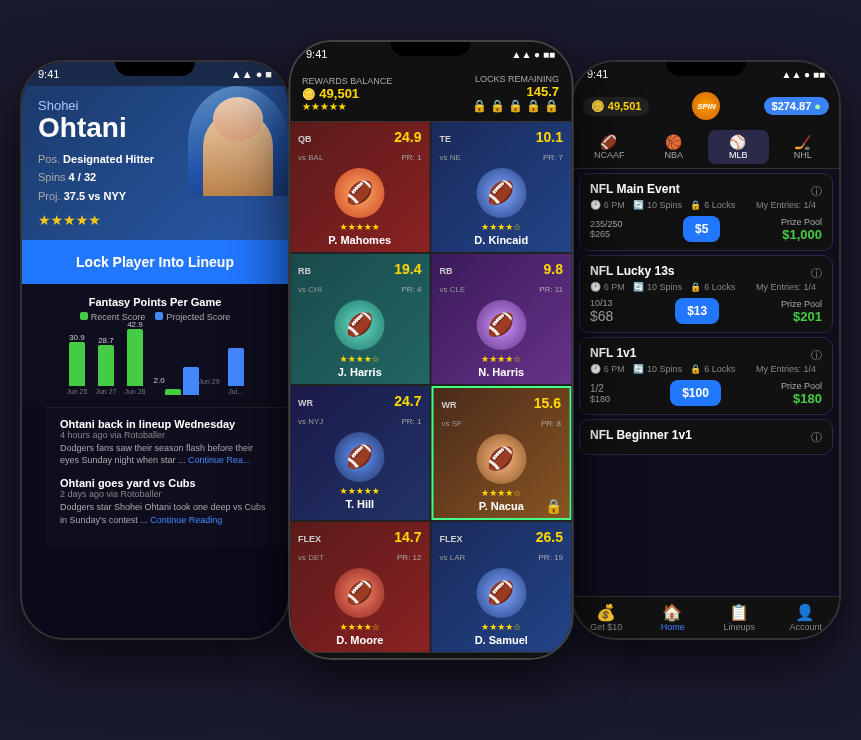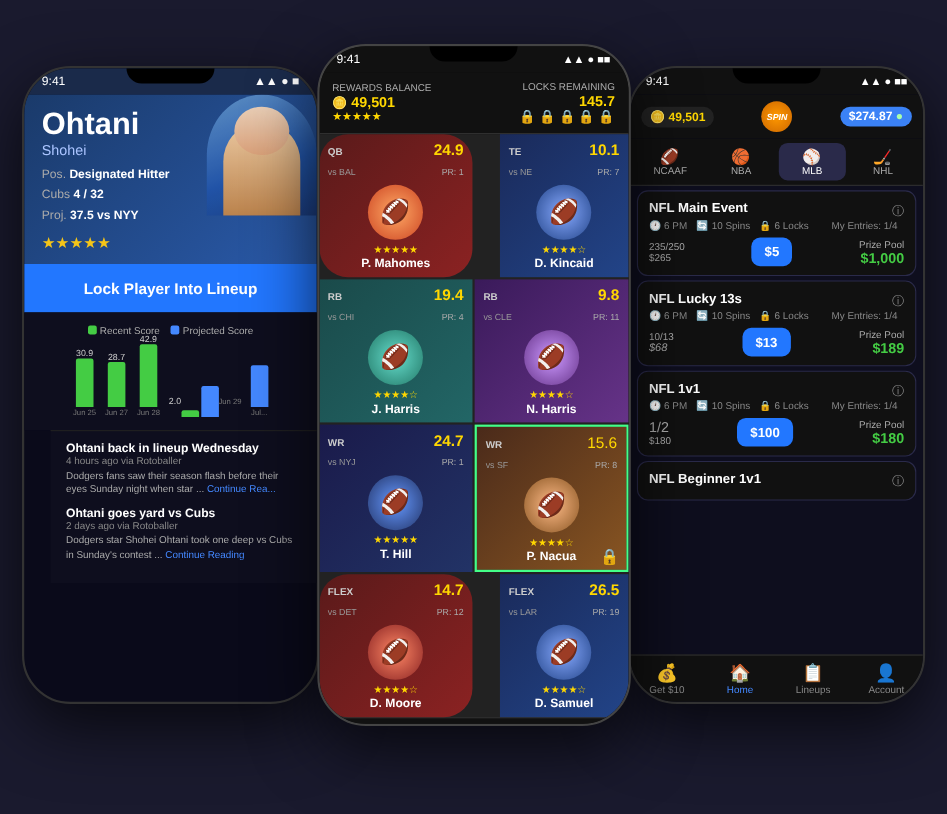--- a/index.html
+++ b/index.html
@@ -456,60 +456,61 @@
 
     .phone-content {
       position: absolute;
       inset: 0;
       display: flex;
       flex-direction: column;
       overflow: hidden;
     }
 
     
-    .bg-red { background: linear-gradient(135deg, #5a1a1a, #8b2222); border-radius: 26px; }
-    .bg-blue { background: linear-gradient(135deg, #1a2a5a, #224488); margin-left: 23px; }
+    .bg-red { background: linear-gradient(135deg, #5a1a1a, #8b2222); }
+    .bg-blue { background: linear-gradient(135deg, #1a2a5a, #224488); }
     .bg-teal { background: linear-gradient(135deg, #1a4a4a, #226666); }
     .bg-purple { background: linear-gradient(135deg, #3a1a5a, #663388); }
     .bg-dark-blue { background: linear-gradient(135deg, #1a1a4a, #223366); }
     .bg-orange { background: linear-gradient(135deg, #4a2a1a, #885522); }
   </style>
 </head>
 <body>
 
 <div class="phone phone-left">
   <div class="notch"></div>
   <div class="phone-content">
 
     <div class="status-bar">
       <span>9:41</span>
       <span>▲▲ ● ■</span>
     </div>
 
     <div class="player-header">
+      <div style="font-size:13px;color:#aac4ff;font-weight:400;">Shohei</div>
       <div style="font-size:28px;font-weight:800;color:white;line-height:1.1;">Ohtani</div>
-      <div style="font-size:13px;color:#aac4ff;font-weight:400;">Shohei</div>
       <div style="font-size:11px;color:#ccc;margin-top:6px;line-height:1.7;">
         <span style="color:#aaa;">Pos.</span> <span style="color:white;font-weight:600;">Designated Hitter</span><br>
-        <span style="color:#aaa;">Cubs</span> <span style="color:white;font-weight:600;">4 / 32</span><br>
+        <span style="color:#aaa;">Spins</span> <span style="color:white;font-weight:600;">4 / 32</span><br>
         <span style="color:#aaa;">Proj.</span> <span style="color:white;font-weight:600;">37.5 vs NYY</span>
       </div>
       <div style="color:#f5c518;font-size:14px;margin-top:6px;">★★★★★</div>
 
       <div style="position:absolute;right:0;top:0;width:110px;height:120px;overflow:hidden;opacity:0.9;">
         <div style="width:100px;height:110px;background:linear-gradient(160deg,#6699cc 0%,#2255aa 60%,#1a3a7a 100%);border-radius:50% 50% 0 0;margin-left:10px;position:relative;">
           <div style="position:absolute;bottom:0;left:15%;width:70%;height:75%;background:linear-gradient(180deg,#ffd4a0,#cc8844);border-radius:40% 40% 0 0;"></div>
           <div style="position:absolute;top:10%;left:25%;width:50%;height:40%;background:linear-gradient(180deg,#ffddbb,#eeaa77);border-radius:50%;"></div>
         </div>
       </div>
     </div>
 
     <div class="lock-btn">Lock Player Into Lineup</div>
 
     <div class="chart-section">
+      <div class="chart-title">Fantasy Points Per Game</div>
       <div class="chart-legend">
         <span><span class="legend-dot" style="background:#44cc44;display:inline-block;width:8px;height:8px;border-radius:2px;margin-right:3px;"></span><span>Recent Score</span></span>
         <span><span class="legend-dot" style="background:#4488ff;display:inline-block;width:8px;height:8px;border-radius:2px;margin-right:3px;"></span><span>Projected Score</span></span>
       </div>
       <div style="display:flex;align-items:flex-end;gap:8px;height:65px;justify-content:center;padding-bottom:0;">
 
         <div style="display:flex;flex-direction:column;align-items:center;">
           <span style="font-size:8px;color:#ccc;">30.9</span>
           <div style="display:flex;gap:2px;align-items:flex-end;">
             <div class="bar bar-green" style="width:16px;height:44px;"></div>
@@ -638,21 +639,21 @@
           <div><span class="card-pos">WR</span><br><span class="card-matchup">vs NYJ</span></div>
           <div style="text-align:right;"><span style="font-size:14px;color:#ffd700;font-weight:800;">24.7</span><br><span style="font-size:8px;color:#aaa;">PR: 1</span></div>
         </div>
         <div style="width:50px;height:50px;background:radial-gradient(circle,#6699ff,#223366);border-radius:50%;margin:4px auto;display:flex;align-items:center;justify-content:center;font-size:22px;">🏈</div>
         <div class="card-stars">★★★★★</div>
         <div class="card-name">T. Hill</div>
       </div>
       <div class="player-card bg-orange" style="border:2px solid #44ff88;position:relative;">
         <div style="display:flex;justify-content:space-between;">
           <div><span class="card-pos">WR</span><br><span class="card-matchup">vs SF</span></div>
-          <div style="text-align:right;"><span style="font-size:14px;color:#ffd700;font-weight:400;">15.6</span><br><span style="font-size:8px;color:#aaa;">PR: 8</span></div>
+          <div style="text-align:right;"><span style="font-size:14px;color:#ffd700;font-weight:700;">15.6</span><br><span style="font-size:8px;color:#aaa;">PR: 8</span></div>
         </div>
         <div style="width:50px;height:50px;background:radial-gradient(circle,#ffbb88,#885522);border-radius:50%;margin:4px auto;display:flex;align-items:center;justify-content:center;font-size:22px;">🏈</div>
         <div class="card-stars">★★★★☆</div>
         <div class="card-name">P. Nacua</div>
         <div style="position:absolute;bottom:4px;right:6px;color:#44cc44;font-size:14px;">🔒</div>
       </div>
 
       <div class="player-card bg-red">
         <div style="display:flex;justify-content:space-between;">
           <div><span class="card-pos">FLEX</span><br><span class="card-matchup">vs DET</span></div>
@@ -754,44 +755,44 @@
         </div>
         <div class="contest-meta">
           <span>🕐 6 PM</span>
           <span>🔄 10 Spins</span>
           <span>🔒 6 Locks</span>
           <span style="float:right;">My Entries: 1/4</span>
         </div>
         <div class="contest-row">
           <div>
             <div style="font-size:9px;color:#aaa;">10/13</div>
-            <div style="font-size:10px;color:#aaa;font-style:italic;">$68</div>
+            <div style="font-size:14px;color:#aaa;">$68</div>
           </div>
           <button class="contest-enter-btn">$13</button>
           <div class="contest-prize">
             <div class="prize-label">Prize Pool</div>
-            <div class="prize-value">$189</div>
+            <div class="prize-value">$201</div>
           </div>
         </div>
       </div>
 
       <div class="contest-card">
         <div style="display:flex;justify-content:space-between;align-items:center;">
           <div class="contest-title">NFL 1v1</div>
           <span style="color:#888;font-size:11px;">ⓘ</span>
         </div>
         <div class="contest-meta">
           <span>🕐 6 PM</span>
           <span>🔄 10 Spins</span>
           <span>🔒 6 Locks</span>
           <span style="float:right;">My Entries: 1/4</span>
         </div>
         <div class="contest-row">
           <div>
-            <div style="font-size:13px;color:#aaa;">1/2</div>
+            <div style="font-size:10px;color:#aaa;">1/2</div>
             <div style="font-size:9px;color:#aaa;">$180</div>
           </div>
           <button class="contest-enter-btn">$100</button>
           <div class="contest-prize">
             <div class="prize-label">Prize Pool</div>
             <div class="prize-value">$180</div>
           </div>
         </div>
       </div>
 

